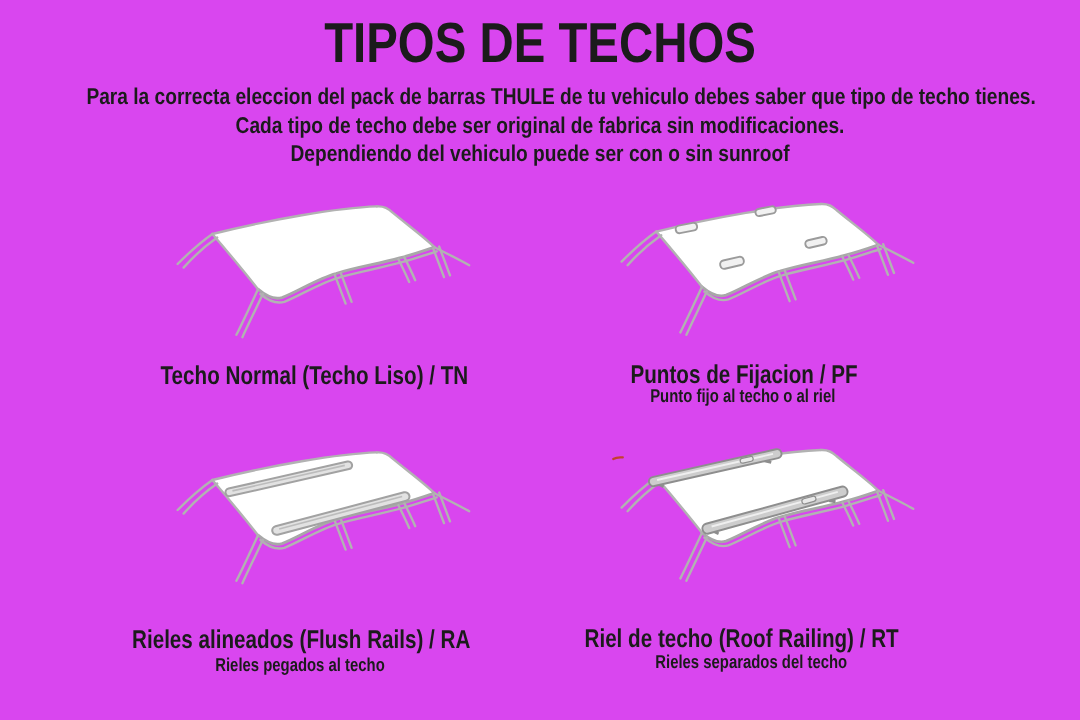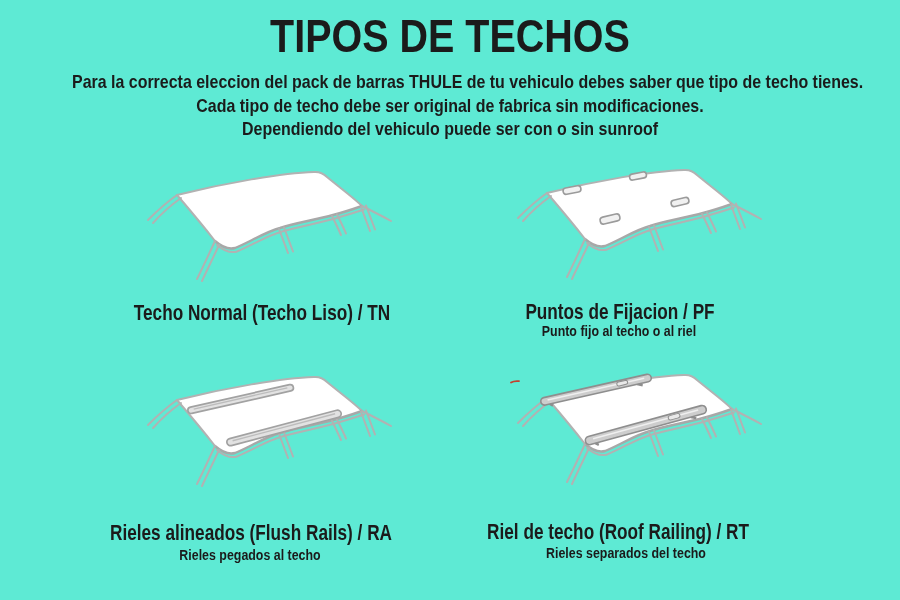--- a/index.html
+++ b/index.html
@@ -1,17 +1,17 @@
 <!DOCTYPE html>
 <html><head>
 <meta charset="utf-8">
 <style>
   html,body{margin:0;padding:0;background:#e9e9e9;}
   .canvas{
-    position:relative;width:900px;height:600px;background:#5eead4;
+    position:relative;width:900px;height:600px;background:#d946ef;
     overflow:hidden;font-family:"Liberation Sans",sans-serif;color:#1b1b1b;
     margin:0 auto;
   }
   .page-title{
     position:absolute;left:0;top:8px;width:900px;text-align:center;
     font-size:47px;font-weight:700;letter-spacing:0;
     transform:scaleX(.84);transform-origin:center top;white-space:nowrap;
   }
   .intro{position:absolute;left:0;top:70px;width:900px;text-align:center;}
   .intro-line{

